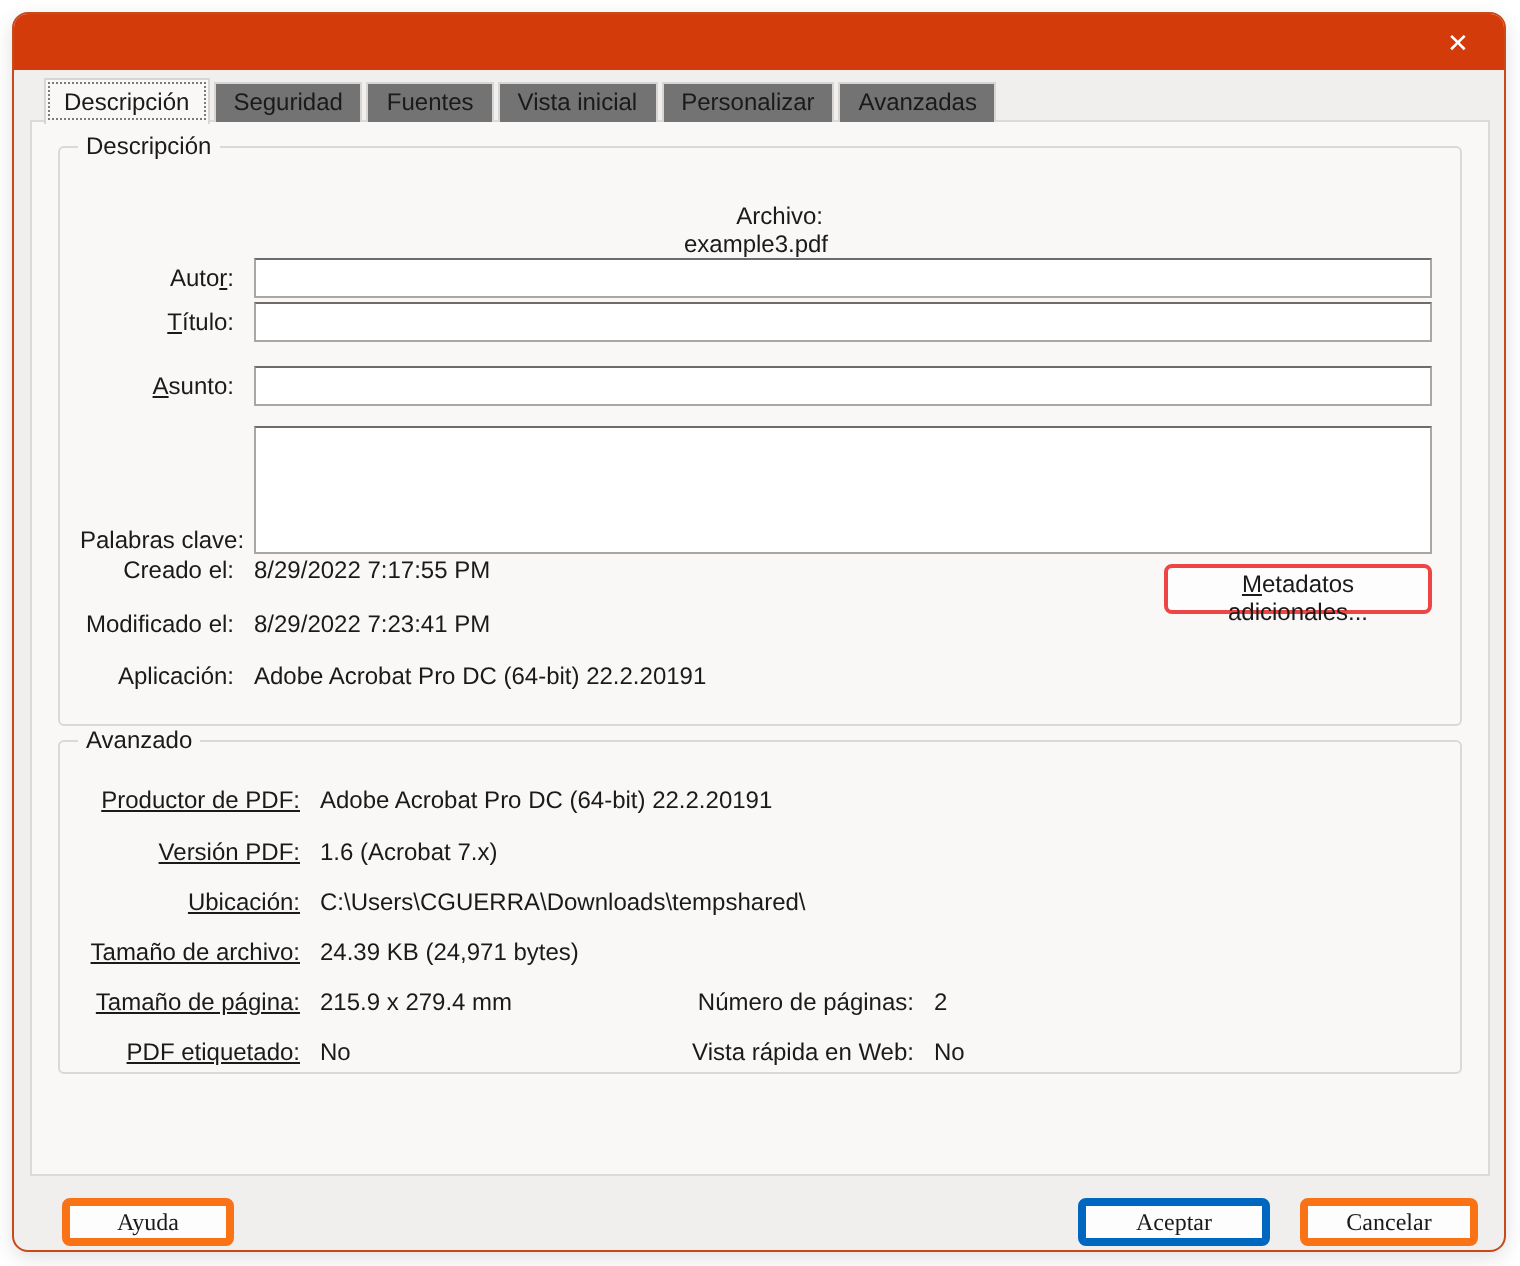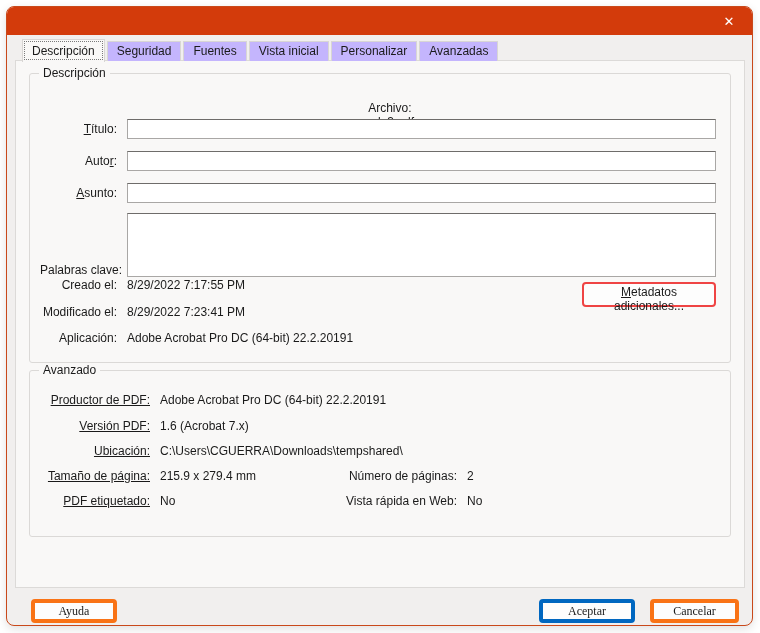--- a/index.html
+++ b/index.html
@@ -20,21 +20,21 @@
   }
   .close-btn {
     margin-left:auto; width:46px; height:28px; display:flex; align-items:center;
     justify-content:center; color:#fff; font-size:13px; cursor:default;
   }
   .tabs {
     position:absolute; left:15px; top:32px; height:22px; display:flex;
     align-items:flex-end; z-index:2;
   }
   .tab {
-    border:1px solid #D8D6D4; border-bottom:none; background:#c4b5fd;
+    border:1px solid #D8D6D4; border-bottom:none; background:#737373;
     padding:3px 9px 3px; margin-right:2px; white-space:nowrap; line-height:13px;
   }
   .tab.active {
     background:#F9F8F7; padding-top:5px; padding-bottom:4px; margin-bottom:-1px;
     outline:1px dotted #7a7a7a; outline-offset:-3px;
   }
   .panel {
     position:absolute; left:8px; right:7px; top:53px; bottom:37px;
     background:#F9F8F7; border:1px solid #DCDAD8;
   }
@@ -119,30 +119,30 @@
   <div class="panel">
 
     <div class="group group-desc">
       <span class="legend">Descripción</span>
 
       <div class="row r-file">
         <span class="lbl">Archivo:</span>
         <span class="val">example3.pdf</span>
       </div>
 
+      <div class="row r-author">
+        <span class="lbl"><span>Auto</span><span class="u">r</span><span>:</span></span>
+        <input type="text" value="" style="">
+      </div>
+
       <div class="row r-title">
         <span class="lbl"><span></span><span class="u">T</span><span>ítulo:</span></span>
         <input type="text" value="" style="">
       </div>
 
-      <div class="row r-author">
-        <span class="lbl"><span>Auto</span><span class="u">r</span><span>:</span></span>
-        <input type="text" value="" style="">
-      </div>
-
       <div class="row r-subject">
         <span class="lbl"><span></span><span class="u">A</span><span>sunto:</span></span>
         <input type="text" value="" style="">
       </div>
 
       <div class="row r-keywords">
         <span class="lbl">Palabras clave:</span>
         <textarea style=""></textarea>
       </div>
 
@@ -175,20 +175,24 @@
       <div class="adv-row a-version">
         <span class="lbl">Versión PDF:</span>
         <span class="val">1.6 (Acrobat 7.x)</span>
       </div>
 
       <div class="adv-row a-location">
         <span class="lbl">Ubicación:</span>
         <span class="val">C:\Users\CGUERRA\Downloads\tempshared\</span>
       </div>
 
+      <div class="adv-row a-filesize">
+        <span class="lbl">Tamaño de archivo:</span>
+        <span class="val">24.39 KB (24,971 bytes)</span>
+      </div>
 
       <div class="adv-row a-pagesize">
         <span class="lbl">Tamaño de página:</span>
         <span class="val col1">215.9 x 279.4 mm</span>
         <span class="lbl2">Número de páginas:</span>
         <span class="val">2</span>
       </div>
 
       <div class="adv-row a-tagged">
         <span class="lbl">PDF etiquetado:</span>

